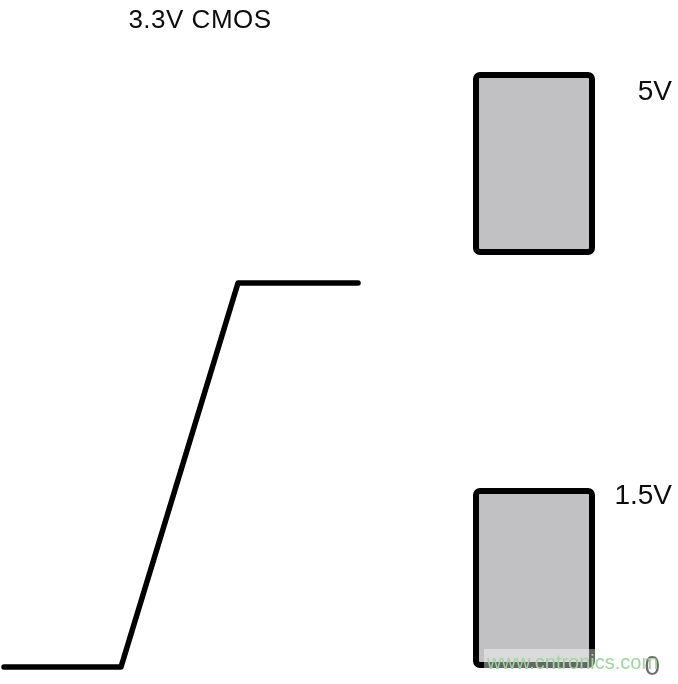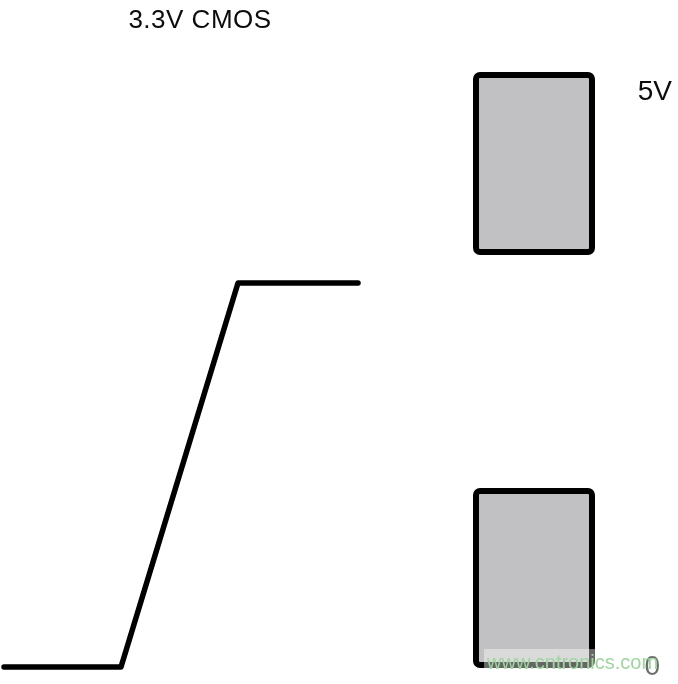--- a/index.html
+++ b/index.html
@@ -100,17 +100,18 @@
 
   <svg class="wave-svg" viewBox="0 0 678 684" aria-hidden="true">
     <polyline class="wave" points="4,667 121,667 238,283 358,283"></polyline>
   </svg>
 
 
   <div class="range-rect high"></div>
   <div class="range-rect low"></div>
 
   <div class="vlabel v5">5V</div>
+  <div class="vlabel v15">1.5V</div>
   <div class="vlabel v0">0</div>
 
   <div class="watermark">www.cntronics.com</div>
 
 </div>
 
 </body></html>

